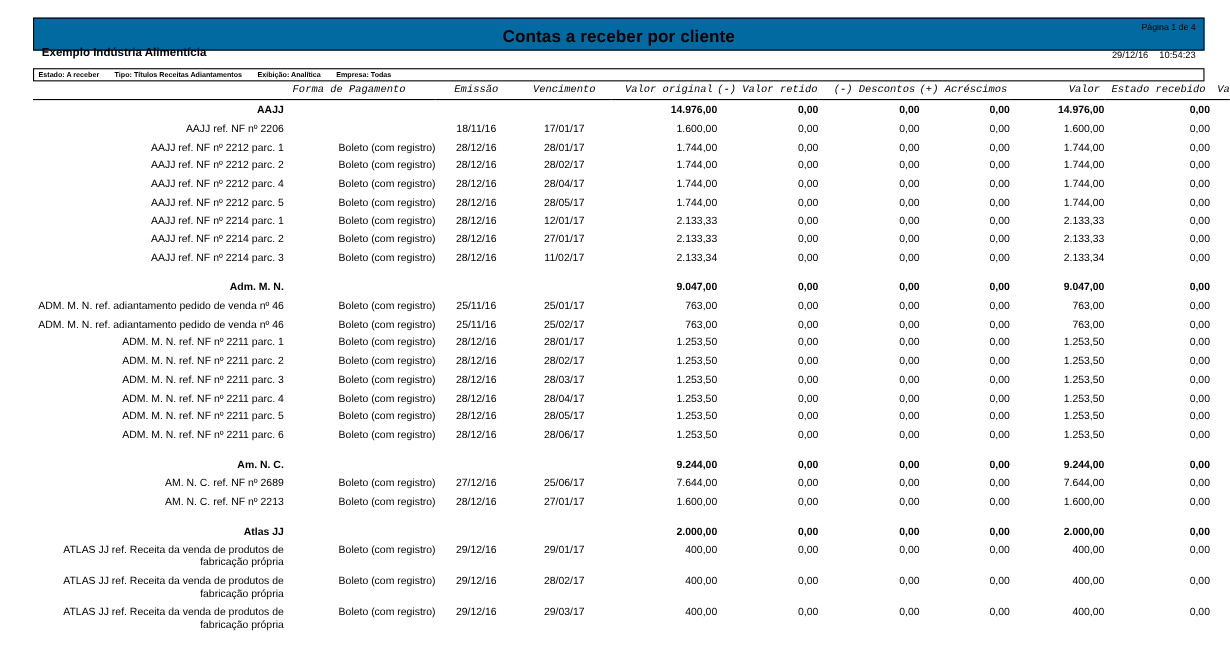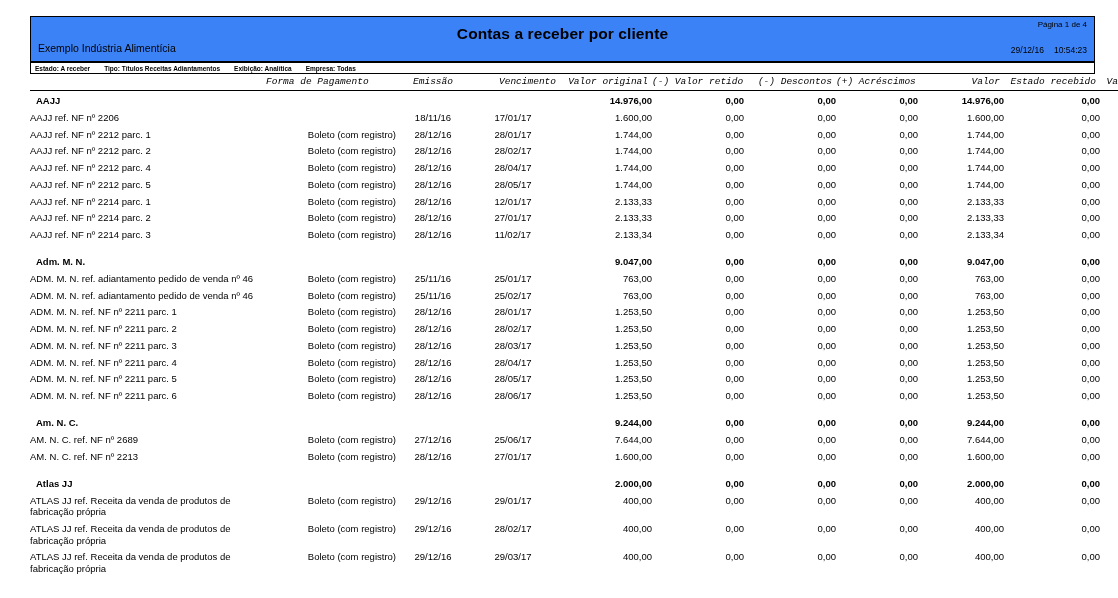--- a/index.html
+++ b/index.html
@@ -16,37 +16,37 @@
   .page {
     position: relative;
     width: 1118px; height: 598px;
     padding: 0;
   }
 
   
   .header-box {
     position: absolute;
     left: 30px; top: 16px;
-    width: 1065px; height: 46px;
+    width: 1065px; height: 30px;
     border: 1.5px solid #000;
-    background: #3b82f6;
+    background: #0369a1;
   }
   .report-title {
     position: absolute;
     left: 0; right: 0; top: 8px;
     text-align: center;
     font-size: 15.5px;
     font-weight: bold;
     letter-spacing: 0.1px;
   }
   .company-name {
     position: absolute;
     left: 7px; top: 25px;
     font-size: 10.5px;
-    font-weight: normal;
+    font-weight: bold;
   }
   .page-num {
     position: absolute;
     right: 7px; top: 3px;
     font-size: 8px;
   }
   .stamp {
     position: absolute;
     right: 7px; top: 28px;
     font-size: 8.5px;
@@ -108,26 +108,26 @@
   col.c-retid { width: 92px; }
   col.c-desco { width: 92px; }
   col.c-acres { width: 82px; }
   col.c-valor { width: 86px; }
   col.c-vrec  { width: 96px; }
   col.c-vrecb { width: 96px; }
 
   .th-desc  { text-align: left; padding-left: 2px !important; }
   .th-form  { text-align: left; padding-left: 8px !important; }
   .th-emis  { text-align: center; }
-  .th-venc  { text-align: right; }
+  .th-venc  { text-align: center; }
   .th-num   { text-align: right; padding-right: 4px !important; }
   .th-acres { text-align: right; padding-right: 18px !important; }
   .th-valor { text-align: right; padding-right: 4px !important; }
 
-  td.desc  { text-align: left; padding-left: 6px; margin-left: 12px; }
+  td.desc  { text-align: right; padding-left: 6px; margin-left: 12px; }
   td.form  { text-align: right; padding-left: 8px; }
   td.date  { text-align: center; }
   td.num   { text-align: right; padding-right: 4px; }
   td.num-acres { text-align: right; padding-right: 18px; }
 
   tr.group-row td { font-weight: bold; padding-top: 4px; padding-bottom: 3px; }
   tr.group-row td.desc { padding-left: 6px; }
 
   tr.spacer td { height: 9px; padding: 0; line-height: 1px; font-size: 1px; }
 </style>

